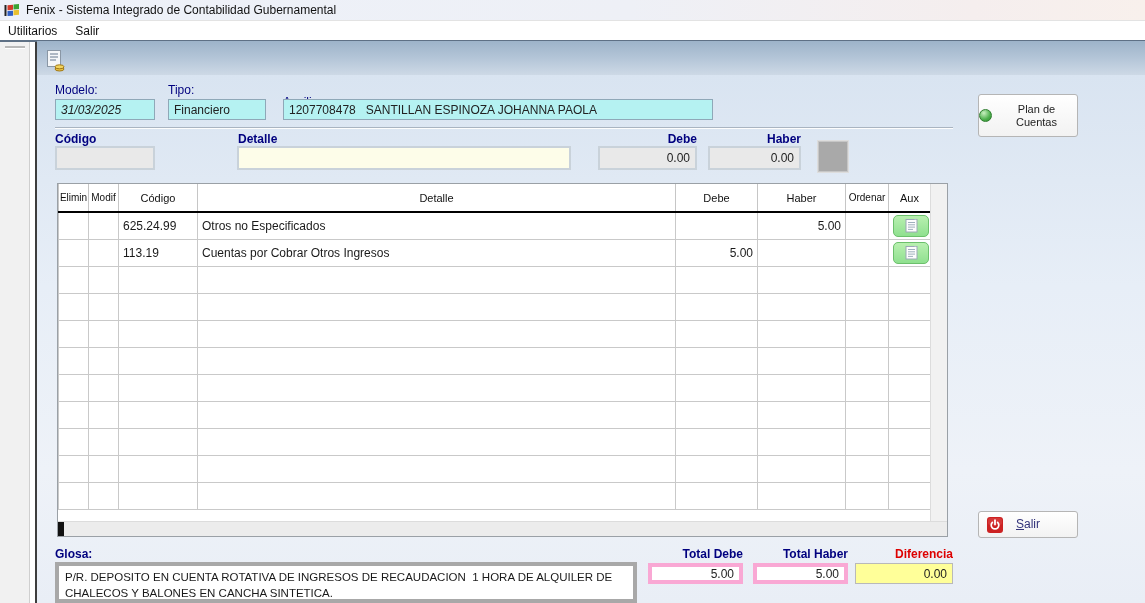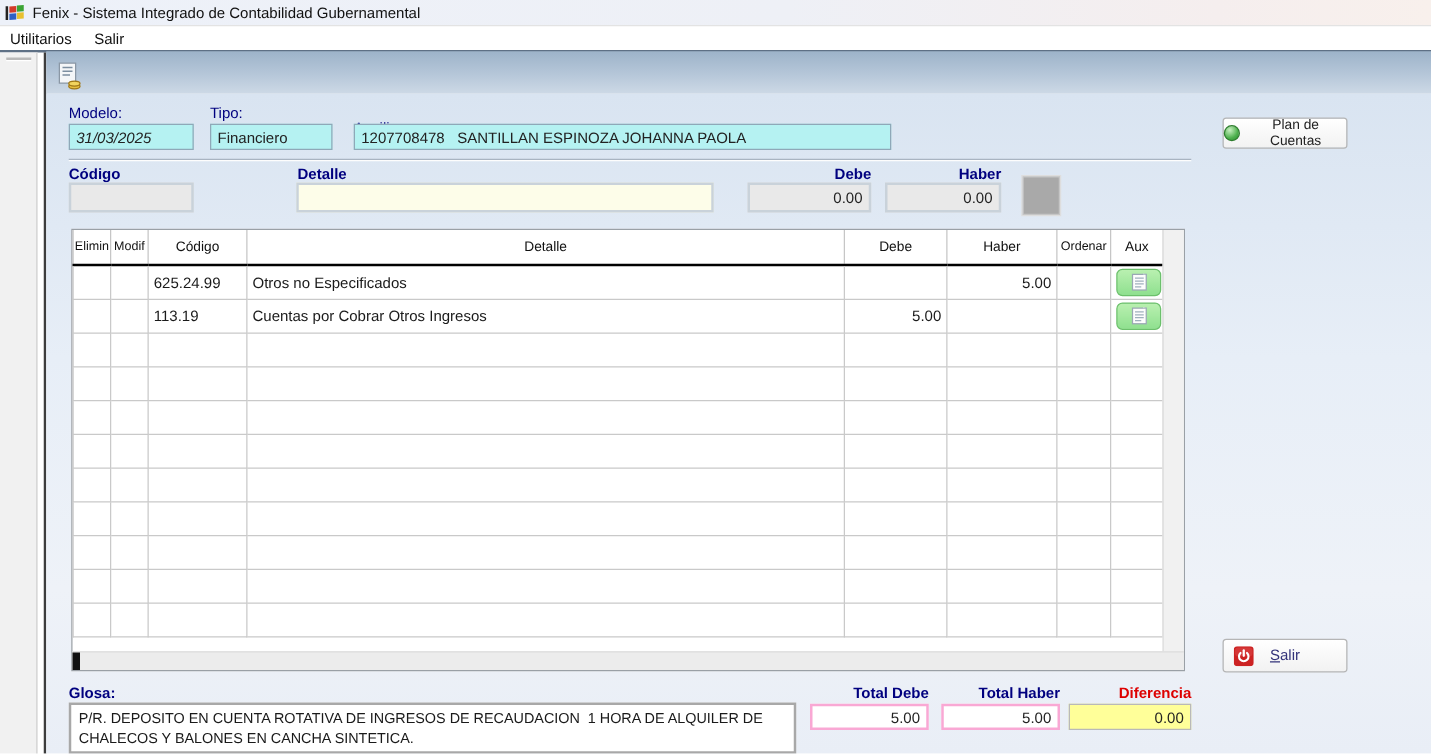--- a/index.html
+++ b/index.html
@@ -29,21 +29,21 @@
 
   
   .lbl { font-size:12px; color:var(--label-navy,#00007f); white-space:nowrap; }
   .lbl.b { font-weight:bold; }
   .lbl.red { color:var(--diferencia-red,#dd0000); font-weight:bold; }
   .field { font-size:12px; color:#222; padding:2px 5px; white-space:pre; overflow:hidden;
            display:flex; align-items:center; }
   .cyan   { background:var(--cyan-field,#b5f2f2); border:1px solid #8fa8b8; }
   .cream  { background:var(--cream-field,#fdfde9); border:2px solid #c9d2da; }
   .gray   { background:var(--disabled-field,#e9e9e9); border:2px solid #c9d2da; }
-  .white  { background:#fff; border:2px solid #f9a8d4; }
+  .white  { background:#fff; border:4px solid #f9a8d4; }
   .yellow { background:var(--diff-yellow,#ffff99); border:1px solid #b9b9b9; }
   .num { justify-content:flex-end; }
   .etched { border-top:1px solid #a9b4c1; border-bottom:1px solid #fdfdfd; height:2px; }
 
   
   .btn { background:linear-gradient(180deg,#ffffff,#f2f2f2); border:1px solid #b5b5b5; border-radius:3px;
     font-family:"Liberation Sans",sans-serif; font-size:11px; color:#222; display:flex; align-items:center;
     justify-content:center; cursor:pointer; line-height:1.15; }
   .btn.disabled { background:#f7f7f7; border-color:#dadada; color:#9b9b9b; cursor:default; }
   .sphere { width:13px; height:13px; border-radius:50%; flex:0 0 auto; }
@@ -115,21 +115,21 @@
   </div>
   <div class="abs content-bg"></div>
 
   <div class="abs lbl" style="left:55px;top:83px;">Modelo:</div>
   <div class="abs lbl" style="left:168px;top:83px;">Tipo:</div>
   <div class="abs lbl" style="left:283px;top:95px;">Auxiliar:</div>
   <div class="abs field cyan" style="left:55px;top:99px;width:100px;height:21px;font-style:italic;">31/03/2025</div>
   <div class="abs field cyan" style="left:168px;top:99px;width:98px;height:21px;">Financiero</div>
   <div class="abs field cyan" style="left:283px;top:99px;width:430px;height:21px;">1207708478   SANTILLAN ESPINOZA JOHANNA PAOLA</div>
 
-  <button class="abs btn" style="left:978px;top:94px;width:100px;height:25px;gap:4px;">
+  <button class="abs btn" style="left:978px;top:94px;width:100px;height:43px;gap:4px;">
     <span class="sphere green"></span>
     <span>Plan de Cuentas</span>
   </button>
 
   <div class="abs etched" style="left:55px;top:127px;width:898px;"></div>
 
   <div class="abs lbl b" style="left:55px;top:132px;">Código</div>
   <div class="abs lbl b" style="left:238px;top:132px;">Detalle</div>
   <div class="abs lbl b" style="left:598px;top:132px;width:99px;text-align:right;">Debe</div>
   <div class="abs lbl b" style="left:708px;top:132px;width:93px;text-align:right;">Haber</div>

